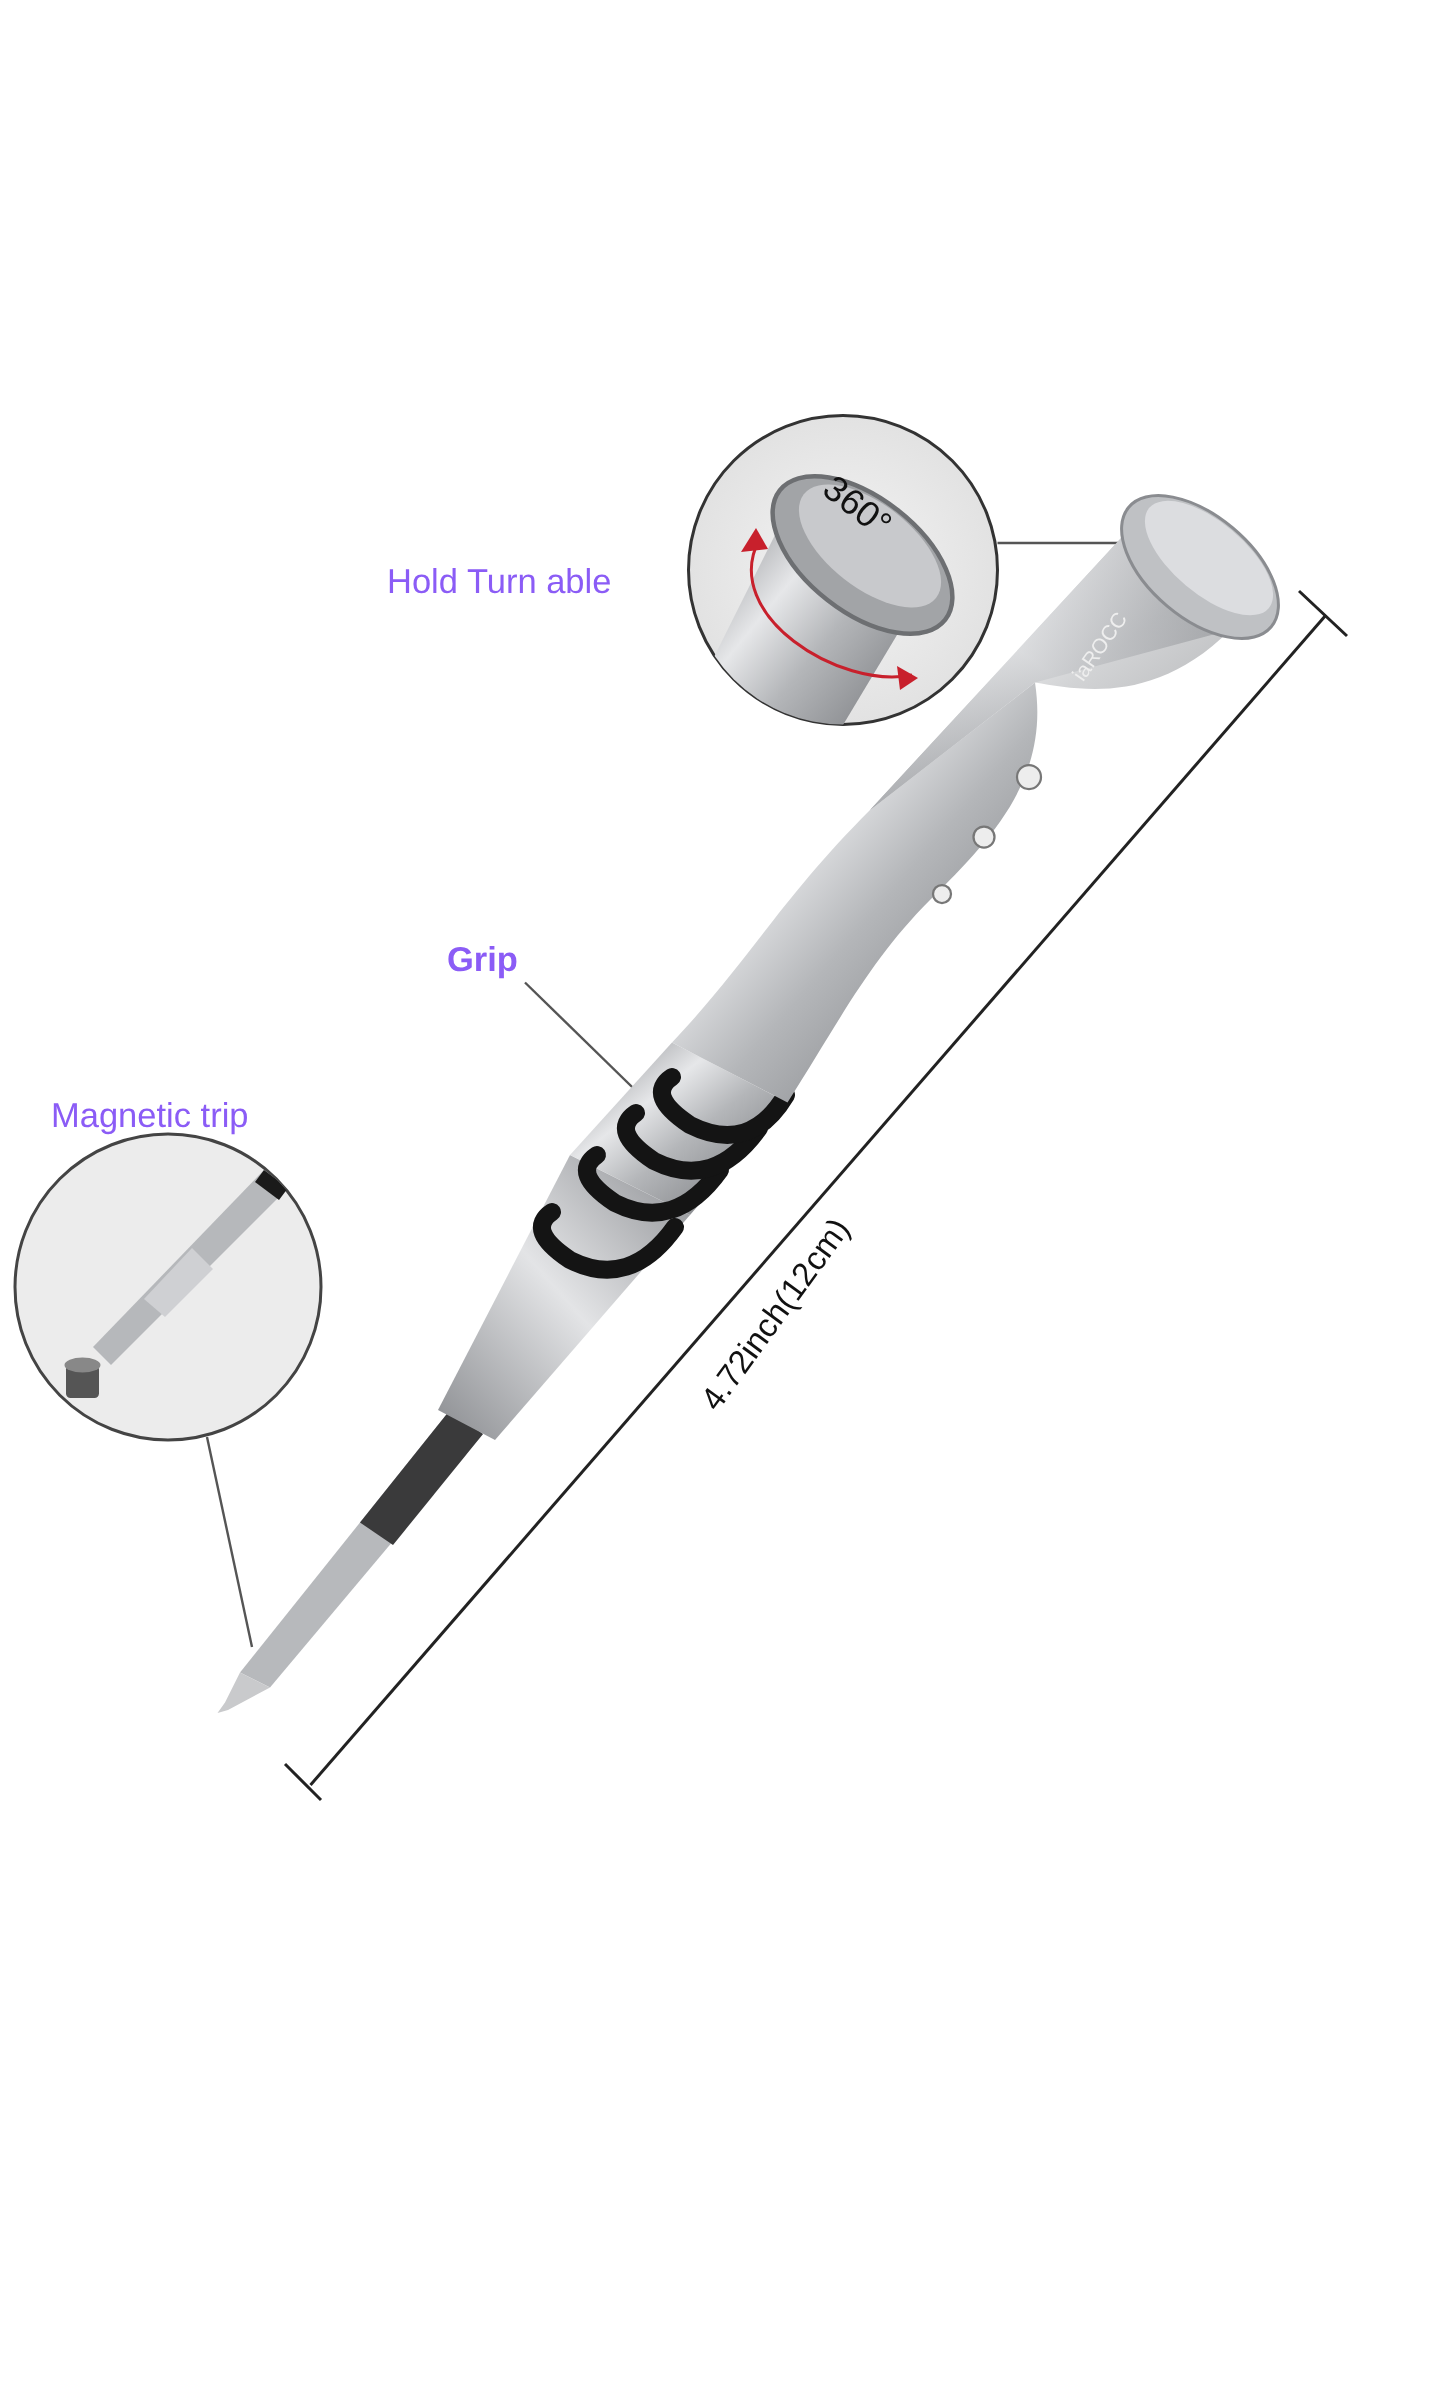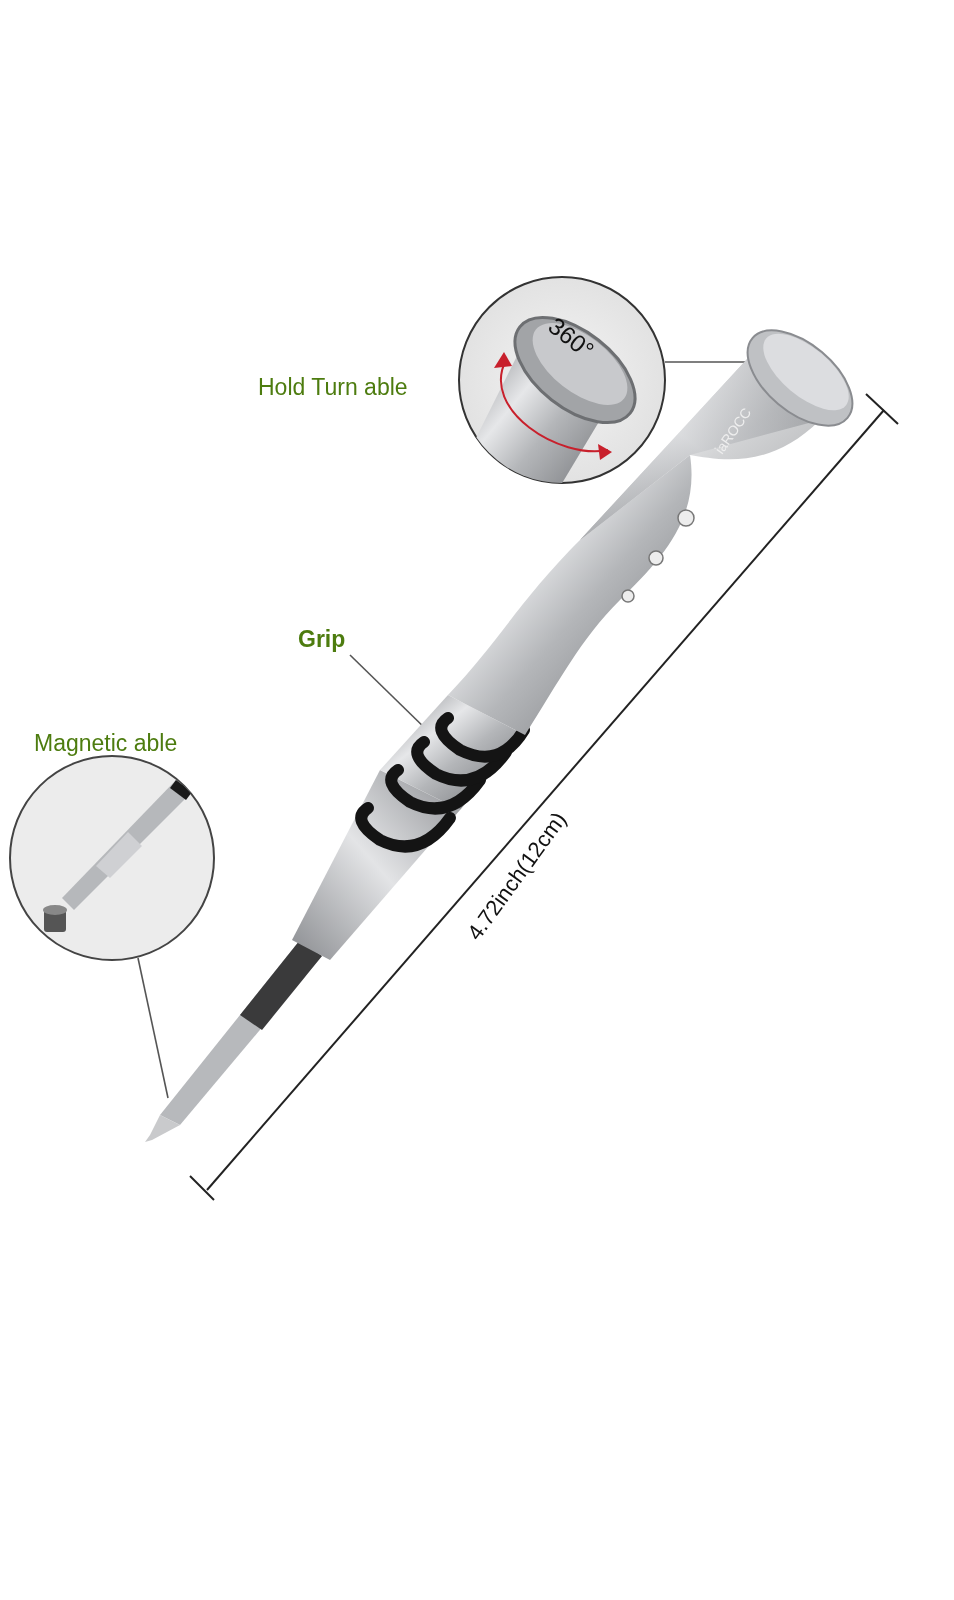--- a/index.html
+++ b/index.html
@@ -1,18 +1,18 @@
 <!DOCTYPE html>
 <html><head>
 <meta charset="utf-8">
 <style>
   html, body { margin:0; padding:0; background:#ffffff; }
   body { width:954px; height:1600px; position:relative; overflow:hidden; font-family:"Liberation Sans", sans-serif; }
   .stage { position:absolute; left:0; top:0; width:954px; height:1600px; }
-  .label { position:absolute; font-family:"Liberation Sans", sans-serif; color:#4d7c0f; font-size:23px; white-space:nowrap; }
+  .label { position:absolute; font-family:"Liberation Sans", sans-serif; color:#8b5cf6; font-size:23px; white-space:nowrap; }
   .lbl-hold { left:258px; top:374px; }
   .lbl-grip { left:298px; top:626px;font-weight:bold; }
   .lbl-mag  { left:34px;  top:730px; }
   .lbl-360  { position:absolute; left:560px; top:312px; font-size:24px; color:#111; transform:rotate(38deg); transform-origin:left top; white-space:nowrap; }
   .lbl-dim  { position:absolute; left:462px; top:930px; font-size:22px; color:#111; transform:rotate(-54deg); transform-origin:left top; white-space:nowrap; }
   svg { position:absolute; left:0; top:0; }
 </style>
 </head>
 <body>
 
@@ -104,15 +104,15 @@
         <polygon points="128,832 142,846 110,878 96,866" fill="#cfd0d3"></polygon>
         <rect x="44" y="910" width="22" height="22" fill="#555" rx="3"></rect>
         <ellipse cx="55" cy="910" rx="12" ry="5" fill="#888"></ellipse>
       </g>
     </g>
   </svg>
 
   <div class="label lbl-hold">Hold Turn able</div>
   <div class="lbl-360">360°</div>
   <div class="label lbl-grip">Grip</div>
-  <div class="label lbl-mag">Magnetic able</div>
+  <div class="label lbl-mag">Magnetic trip</div>
   <div class="lbl-dim">4.72inch(12cm)</div>
 </div>
 
 </body></html>

